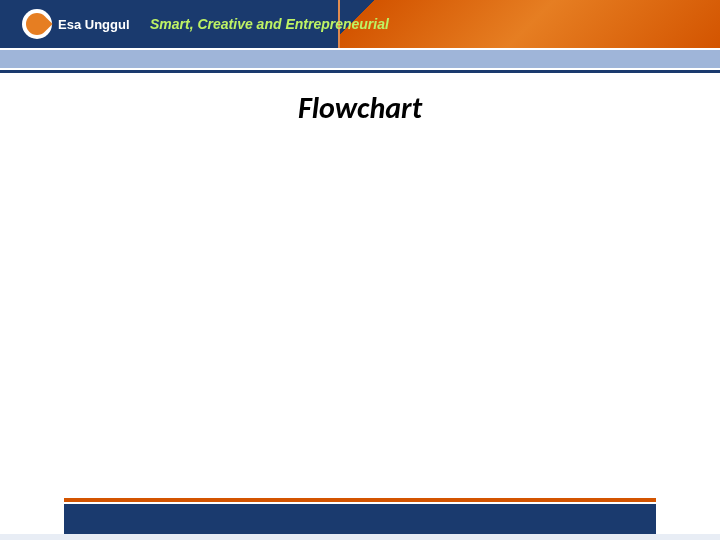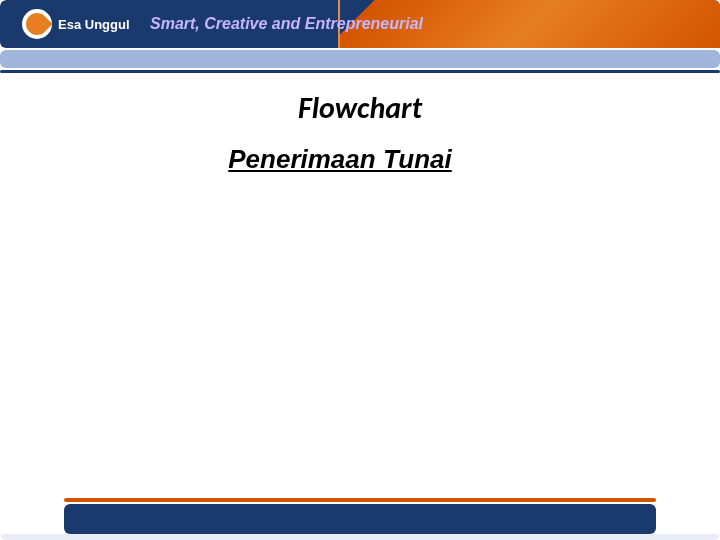--- a/index.html
+++ b/index.html
@@ -1,15 +1,15 @@
 <!DOCTYPE html>
 <html><head>
 <meta charset="utf-8">
 <style>
-  * { box-sizing: border-box; margin: 0; padding: 0; border-radius: 6px; }
+  * { box-sizing: border-box; margin: 0; padding: 0; }
   body {
     width: 720px;
     height: 540px;
     background: #ffffff;
     font-family: Arial, sans-serif;
     position: relative;
     overflow: hidden;
   }
   .header {
     width: 100%;
@@ -55,22 +55,22 @@
     transform: rotate(-45deg);
   }
   .logo-text {
     color: #ffffff;
     font-size: 13px;
     font-weight: bold;
   }
   .tagline {
     position: absolute;
     left: 150px;
-    color: #c4b5fd;
-    font-size: 16px;
+    color: #bef264;
+    font-size: 14px;
     font-style: italic;
     font-weight: bold;
     z-index: 2;
   }
   .header-rule {
     width: 100%;
     height: 3px;
     background: #1a3a6e;
     margin-top: 2px;
   }
@@ -134,20 +134,19 @@
     <div class="logo-mark"></div>
     <span class="logo-text">Esa Unggul</span>
   </div>
   <div class="tagline">Smart, Creative and Entrepreneurial</div>
 </div>
 <div class="header-rule light"></div>
 <div class="header-rule"></div>
 
 <div class="content">
   <h1 class="slide-title">Flowchart</h1>
-  <div class="link-title">Penerimaan Tunai</div>
 </div>
 
 <div class="footer">
   <div class="footer-bar1"></div>
   <div class="footer-bar2"></div>
   <div class="footer-edge"></div>
 </div>
 
 </body></html>

